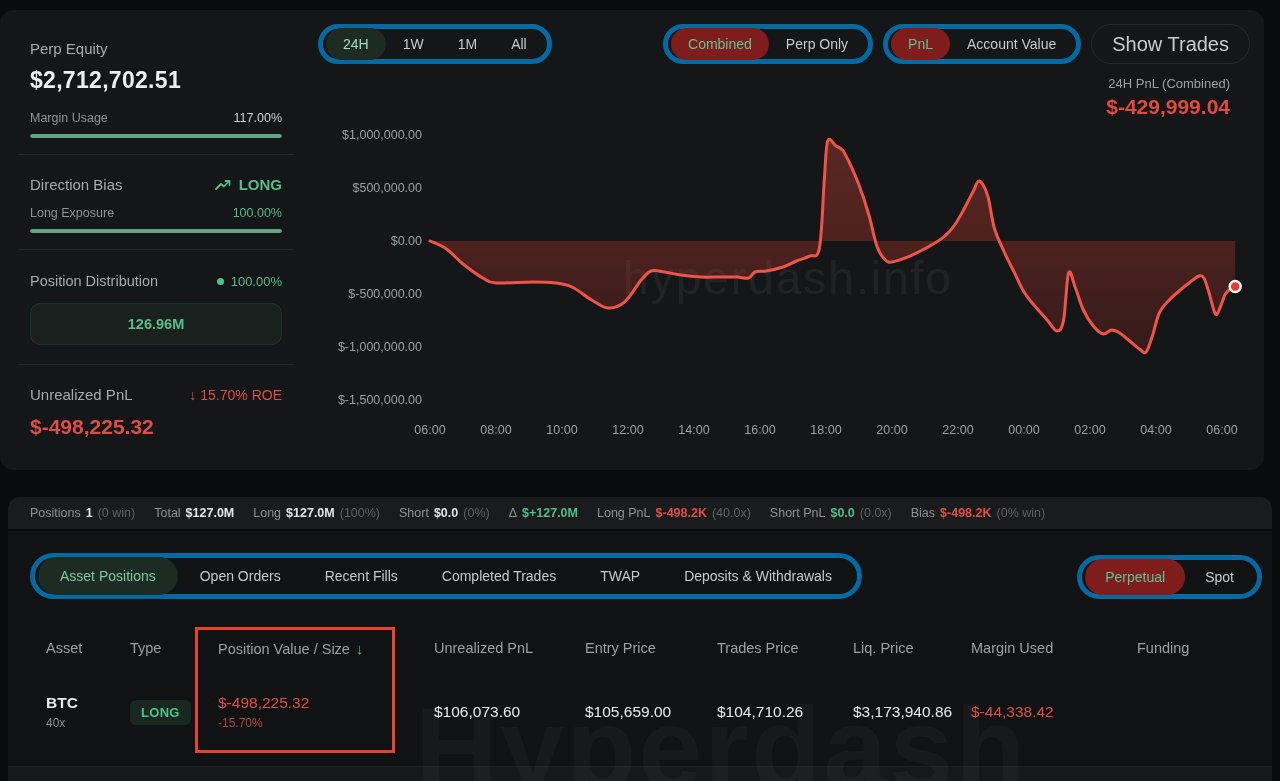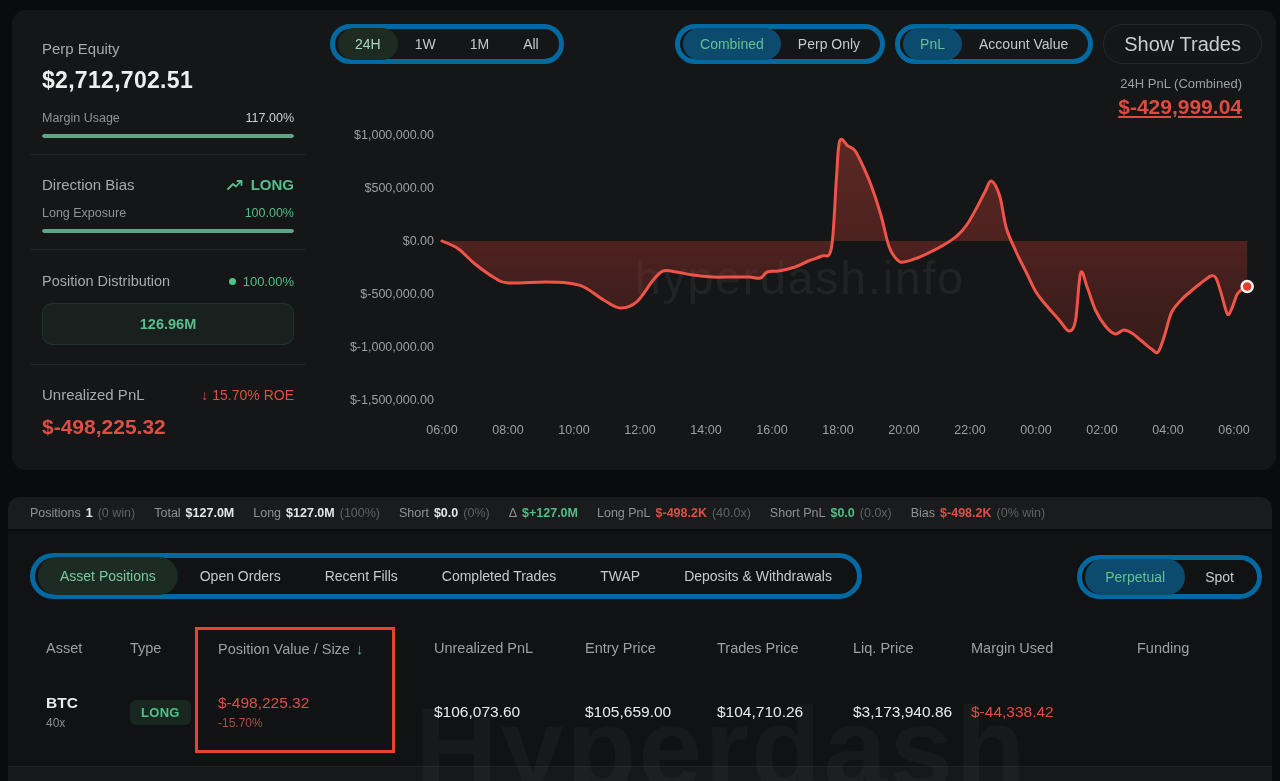--- a/index.html
+++ b/index.html
@@ -4,21 +4,21 @@
 <style>
   * { margin:0; padding:0; box-sizing:border-box; }
   html,body { background:#0a0b0c; }
   .page {
     position:relative; width:1280px; height:781px; overflow:hidden;
     background:#0a0b0c; font-family:"Liberation Sans", sans-serif;
     color:#eceeee; -webkit-font-smoothing:antialiased;
   }
   
   #top-panel {
-    position:absolute; left:12px; top:10px; width:1264px; height:460px;
+    position:absolute; left:0; top:10px; width:1264px; height:460px;
     background:#141617; border-radius:14px;
   }
   .sidebar { position:absolute; left:0; top:0; width:312px; height:100%; padding:30px 30px 0 30px; }
   .sb-label { font-size:15px; color:#a5aaaa; }
   .sb-big { margin-top:10px; font-size:23px; font-weight:700; letter-spacing:.3px; color:#edefef; }
   .sb-row { display:flex; justify-content:space-between; align-items:center; }
   .sb-small { font-size:12.5px; color:#8f9495; }
   .sb-small.light { color:#ced2d2; }
   .sb-small.green { color:#55bb8b; }
   .bar { margin-top:9px; height:4px; border-radius:2px; background:#243029; overflow:hidden; }
@@ -38,31 +38,31 @@
 
   
   .seg-group {
     display:inline-flex; align-items:center; height:40px; padding:3px;
     border:5px solid #0369a1; border-radius:20px; background:transparent;
   }
   .seg {
     height:32px; padding:0 17px; border:none; background:transparent; cursor:pointer;
     border-radius:16px; font-family:inherit; font-size:14px; color:#c6cac9;
   }
-  .seg.sel { background:#0c4a6e; color:#63c193; }
+  .seg.sel { background:#7f1d1d; color:#63c193; }
   .seg.sel-light { background:#1d2b23; color:#a8d8c0; }
   .pill-btn {
     height:40px; padding:0 20px; border:1px solid #26292b; border-radius:20px;
     background:transparent; cursor:pointer; font-family:inherit; font-size:20px; color:#c9cccb;
   }
   #period-tabs { position:absolute; left:318px; top:14px; }
   #top-controls { position:absolute; right:14px; top:14px; display:flex; gap:10px; align-items:center; }
   #readout { position:absolute; right:34px; top:66px; text-align:right; }
   .readout-label { font-size:13px; color:#9aa0a1; }
-  .readout-value { margin-top:4px; font-size:21px; font-weight:600; color:#e04a3f;text-decoration:underline; }
+  .readout-value { margin-top:4px; font-size:21px; font-weight:600; color:#e04a3f; }
 
   
   #chart-svg { position:absolute; left:328px; top:108px; }
   .tick-text { fill:#9aa0a1; font-size:12.5px; font-family:"Liberation Sans", sans-serif; }
   .wm-chart { fill:#ffffff; opacity:0.05; font-size:46px; letter-spacing:2px; font-family:"Liberation Sans", sans-serif; }
   #line-path { fill:none; stroke:#f05448; stroke-width:3; stroke-linejoin:round; stroke-linecap:round; }
 
   
   #summary-strip {
     position:absolute; left:8px; top:497px; width:1264px; height:32px;

